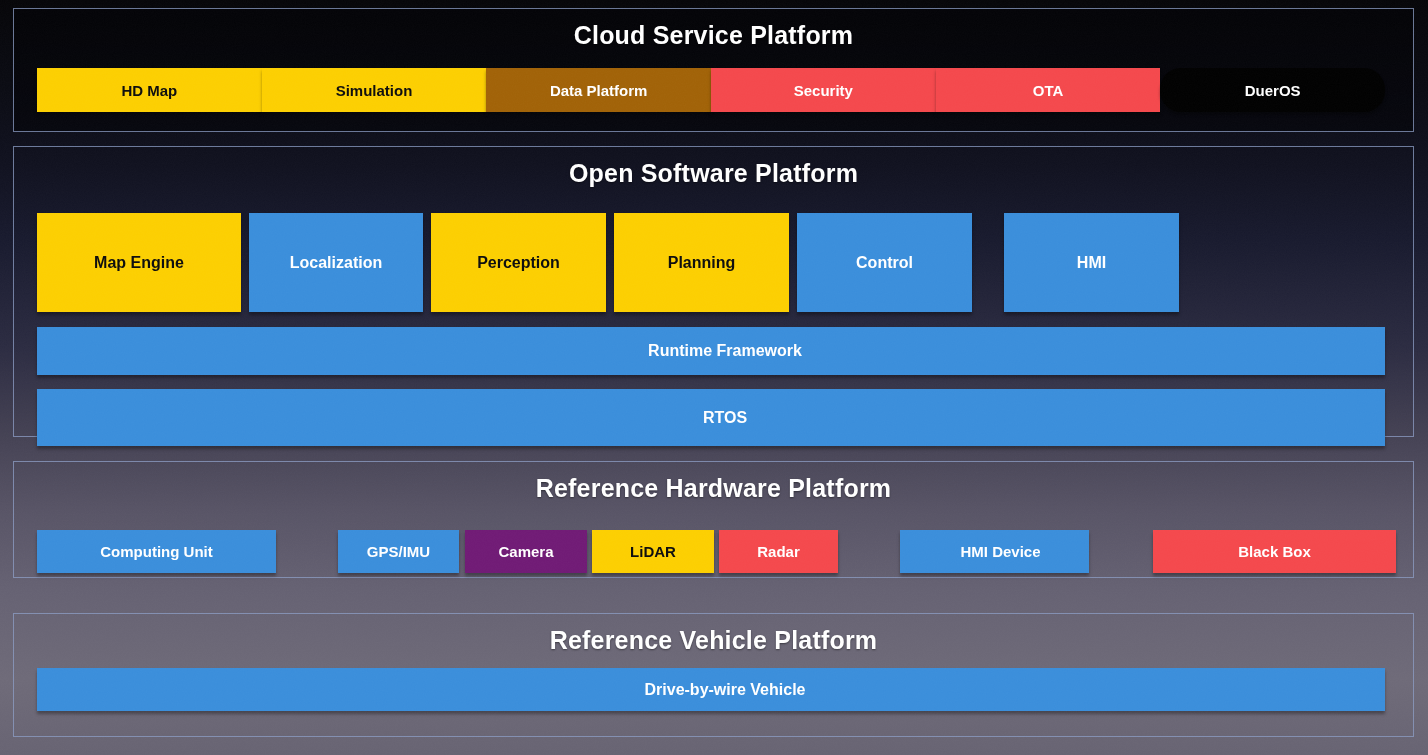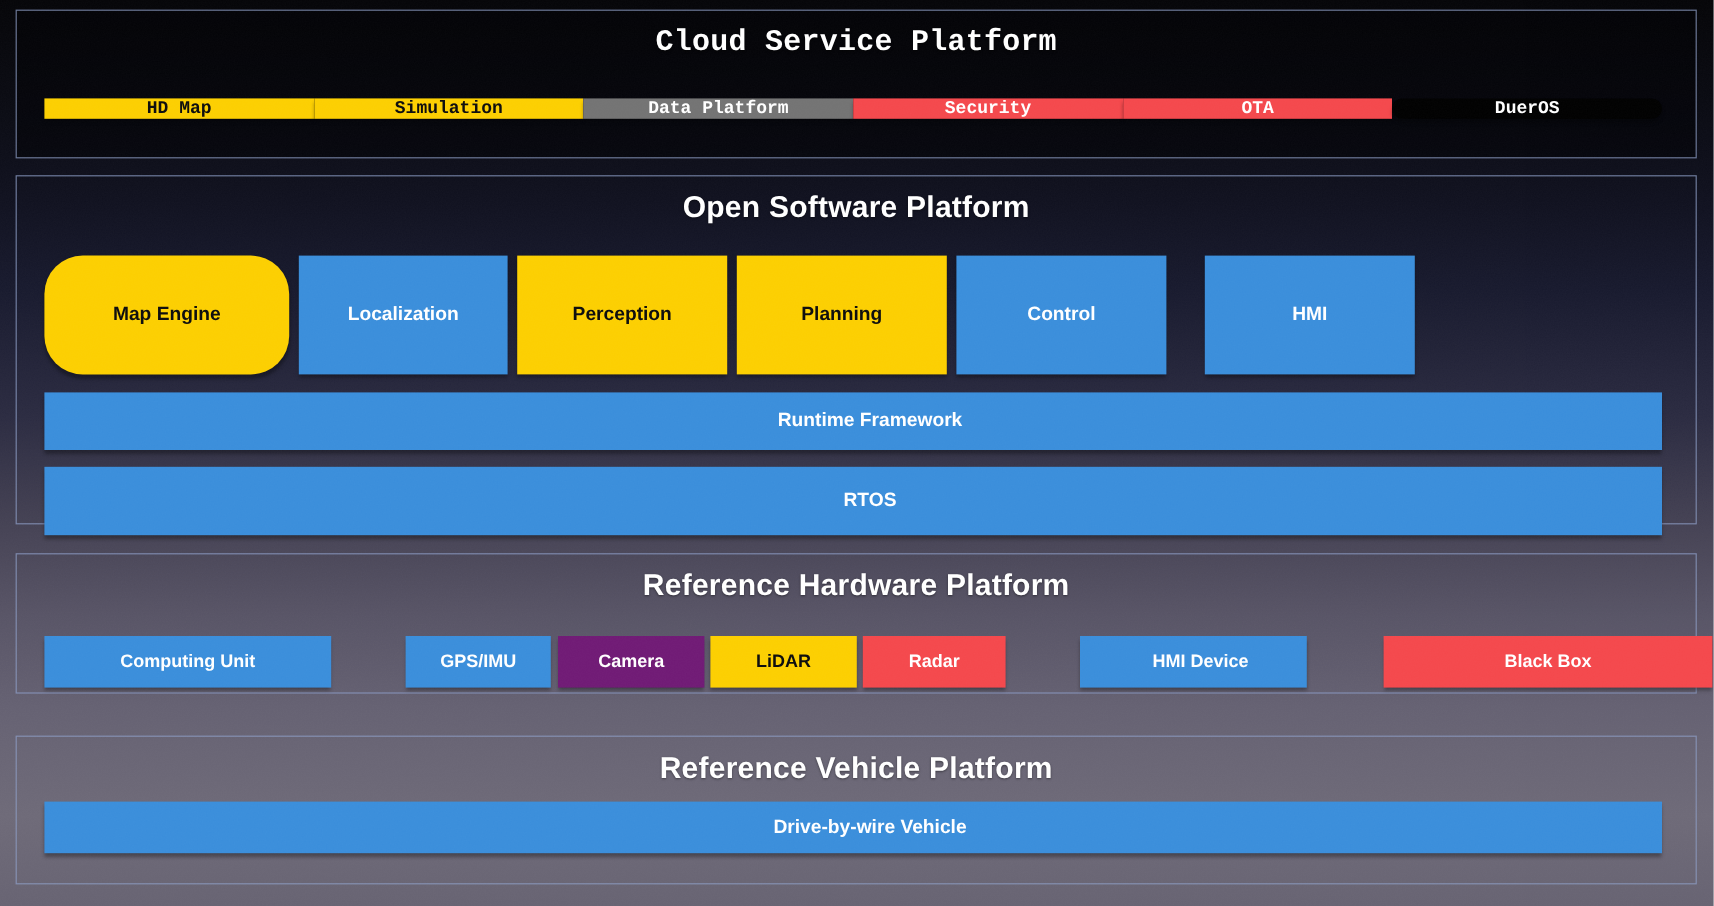--- a/index.html
+++ b/index.html
@@ -24,50 +24,50 @@
   .section-title {
     margin: 0;
     padding-top: 12px;
     text-align: center;
     font-size: 25px;
     font-weight: bold;
     letter-spacing: 0.2px;
     color: #ffffff;
     text-shadow: 0 1px 2px rgba(0,0,0,0.45);
   }
-  .sec-cloud    { top: 8px;   height: 124px; background: rgba(2,2,6,0.55); font-family: Liberation Mono, monospace; }
+  .sec-cloud    { top: 8px;   height: 124px; background: rgba(2,2,6,0.55); }
   .sec-software { top: 146px; height: 291px; }
   .sec-hardware { top: 461px; height: 117px; }
   .sec-vehicle  { top: 613px; height: 124px; }
 
   .box {
     display: flex;
     align-items: center;
     justify-content: center;
     font-weight: bold;
     box-sizing: border-box;
     box-shadow: 0 3px 3px rgba(0,0,0,0.35);
     text-align: center;
   }
   
   .cloud-row {
     position: absolute; left: 23px; top: 59px;
     width: 1348px; height: 44px;
-    display: flex; gap: 0; align-items: center;
+    display: flex; gap: 0;
   }
   .cloud-row .box { flex: 1; font-size: 15px; }
 
   
   .module-row {
     position: absolute; left: 23px; top: 66px;
     width: 1348px; height: 99px;
     display: flex;
   }
   .module-row .box { font-size: 16px; margin-left: 8px; }
-  .module-row .box:first-child { margin-left: 0; border-radius: 32px; }
+  .module-row .box:first-child { margin-left: 0; }
   .module-row .gap-lg { margin-left: 32px; }
   .w-mapengine { width: 204px; }
   .w-std  { width: 175px; }
   .w-174  { width: 174px; }
 
   
   .bar {
     position: absolute; left: 23px;
     width: 1348px;
     font-size: 16px;
@@ -78,40 +78,40 @@
   .bar-vehicle { top: 54px;  height: 43px; }
 
   
   .hw { position: absolute; top: 68px; height: 43px; font-size: 15px; }
   .hw-computing { left: 23px;   width: 239px; }
   .hw-gps       { left: 324px;  width: 121px; }
   .hw-camera    { left: 451px;  width: 122px; }
   .hw-lidar     { left: 578px;  width: 122px; }
   .hw-radar     { left: 705px;  width: 119px; }
   .hw-hmidev    { left: 886px;  width: 189px; }
-  .hw-blackbox  { left: 1139px; width: 274px; }
+  .hw-blackbox  { left: 1139px; width: 243px; }
 
   .noise {
     position: absolute; inset: 0;
     width: 100%; height: 100%;
     pointer-events: none;
     opacity: 0.5;
   }
 </style>
 </head>
 <body>
 
 <div class="canvas">
 
   <div class="section sec-cloud">
     <h2 class="section-title">Cloud Service Platform</h2>
     <div class="cloud-row">
       <div class="box" style="background-color: rgb(252, 207, 0); color: rgb(13, 13, 13);">HD Map</div>
       <div class="box" style="background-color: rgb(252, 207, 0); color: rgb(13, 13, 13);">Simulation</div>
-      <div class="box" style="background-color: #737373; color: rgb(255, 255, 255);">Data Platform</div>
+      <div class="box" style="background-color: #a16207; color: rgb(255, 255, 255);">Data Platform</div>
       <div class="box" style="background-color: rgb(244, 72, 76); color: rgb(255, 255, 255);">Security</div>
       <div class="box" style="background-color: rgb(244, 72, 76); color: rgb(255, 255, 255);">OTA</div>
       <div class="box" style="background-color: #000000; color: rgb(255, 255, 255); border-radius: 21px;">DuerOS</div>
     </div>
   </div>
 
   <div class="section sec-software">
     <h2 class="section-title">Open Software Platform</h2>
     <div class="module-row">
       <div class="box w-mapengine" style="background-color: rgb(252, 207, 0); color: rgb(13, 13, 13);">Map Engine</div>

